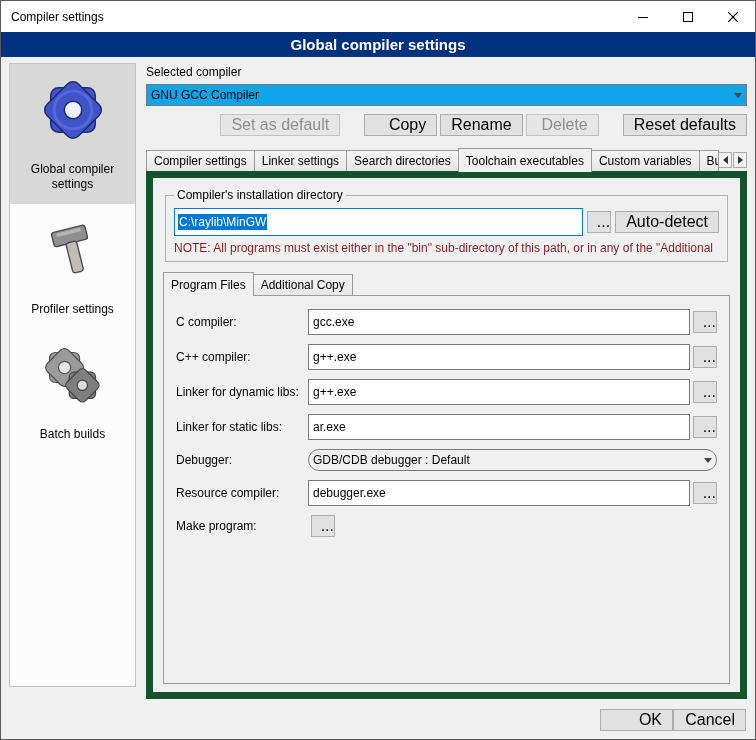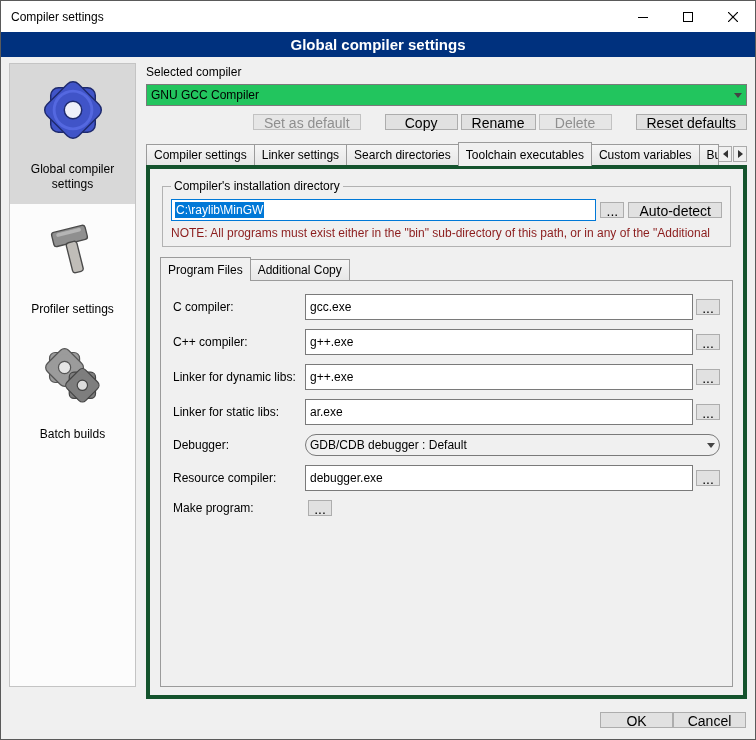--- a/index.html
+++ b/index.html
@@ -45,34 +45,34 @@
   .side-item { padding: 10px 4px 12px 4px; text-align: center; cursor: default; }
   .side-item.selected { background: #d8d8d8; }
   .side-icon { display: block; height: 72px; display: flex; align-items: center; justify-content: center; }
   .side-label { display: block; margin-top: 16px; line-height: 1.25; }
 
   
   .main { flex: 1 1 auto; display: flex; flex-direction: column; min-width: 0; padding-bottom: 2px; }
   .field-caption { margin: 2px 0 5px 0; }
 
   .combo {
-    height: 22px; border: 1px solid #7a7a7a; background: #22c55e;
+    height: 22px; border: 1px solid #7a7a7a; background: #0ea5e9;
     display: flex; align-items: center; padding: 0 4px; position: relative;
   }
   .combo .combo-text { flex: 1; overflow: hidden; white-space: nowrap; }
   .combo .arrow {
     width: 0; height: 0; border-left: 4px solid transparent; border-right: 4px solid transparent;
     border-top: 5px solid #444; margin-left: 6px;
   }
   .combo.gray { background: #f0f0f0; border-radius: 11px; }
 
   .btn {
-    height: 16px; padding: 0 10px; min-width: 73px;
+    height: 22px; padding: 0 10px; min-width: 73px;
     background: #e1e1e1; border: 1px solid #adadad;
-    font-family: "Liberation Sans", sans-serif; font-size: 14px; color: #000; cursor: default;
+    font-family: "Liberation Sans", sans-serif; font-size: 16px; color: #000; cursor: default; text-align: right;
   }
   .btn.disabled { background: #e6e6e6; border-color: #c2c2c2; color: #8f8f8f; }
   .btn.small { min-width: 22px; width: 24px; padding: 0; }
 
   .actions-row { display: flex; margin-top: 8px; justify-content: flex-end; align-items: center; }
   .actions-row .gap-big { width: 24px; }
   .actions-row .gap-sm { width: 3px; }
 
   
   .tabstrip { display: flex; align-items: flex-end; margin-top: 12px; position: relative; z-index: 2; }
@@ -88,31 +88,31 @@
   .tab.clipped { width: 36px; overflow: hidden; padding-right: 0; }
   .tab-scrollers { margin-left: auto; display: flex; gap: 1px; margin-bottom: 3px; }
   .scroller {
     width: 14px; height: 16px; background: #f0f0f0; border: 1px solid #ababab;
     display: flex; align-items: center; justify-content: center; padding: 0; cursor: default;
   }
   .tri-left { width: 0; height: 0; border-top: 4px solid transparent; border-bottom: 4px solid transparent; border-right: 5px solid #333; }
   .tri-right { width: 0; height: 0; border-top: 4px solid transparent; border-bottom: 4px solid transparent; border-left: 5px solid #333; }
 
   .tab-panel {
-    border: 4px solid #14532d; background: #f0f0f0;
+    border: 7px solid #14532d; background: #f0f0f0;
     flex: 1 1 auto; padding: 10px 10px 8px 10px;
     display: flex; flex-direction: column; min-height: 0;
   }
 
   
   fieldset.groupbox { border: 1px solid #b2b2b2; padding: 6px 8px 6px 8px; margin: 0 2px; }
   fieldset.groupbox legend { padding: 0 3px; font-size: 12px; }
   .install-row { display: flex; align-items: center; gap: 4px; }
   .input-focused {
-    flex: 1; height: 22px; border: 1px solid #0078d7; background: #fff;
+    flex: 1; height: 28px; border: 1px solid #0078d7; background: #fff;
     display: flex; align-items: center; padding: 0 3px; overflow: hidden; white-space: nowrap;
   }
   .selected-text { background: #0078d7; color: #fff; padding: 1px 1px; }
   .note { color: #8b1c1c; margin-top: 5px; white-space: nowrap; overflow: hidden; }
 
   
   .subtabs { margin-top: 10px; }
   .sub-panel {
     border: 1px solid #9b9b9b; background: #f0f0f0;
     flex: 1 1 auto; padding: 13px 12px 0 12px; min-height: 0;

